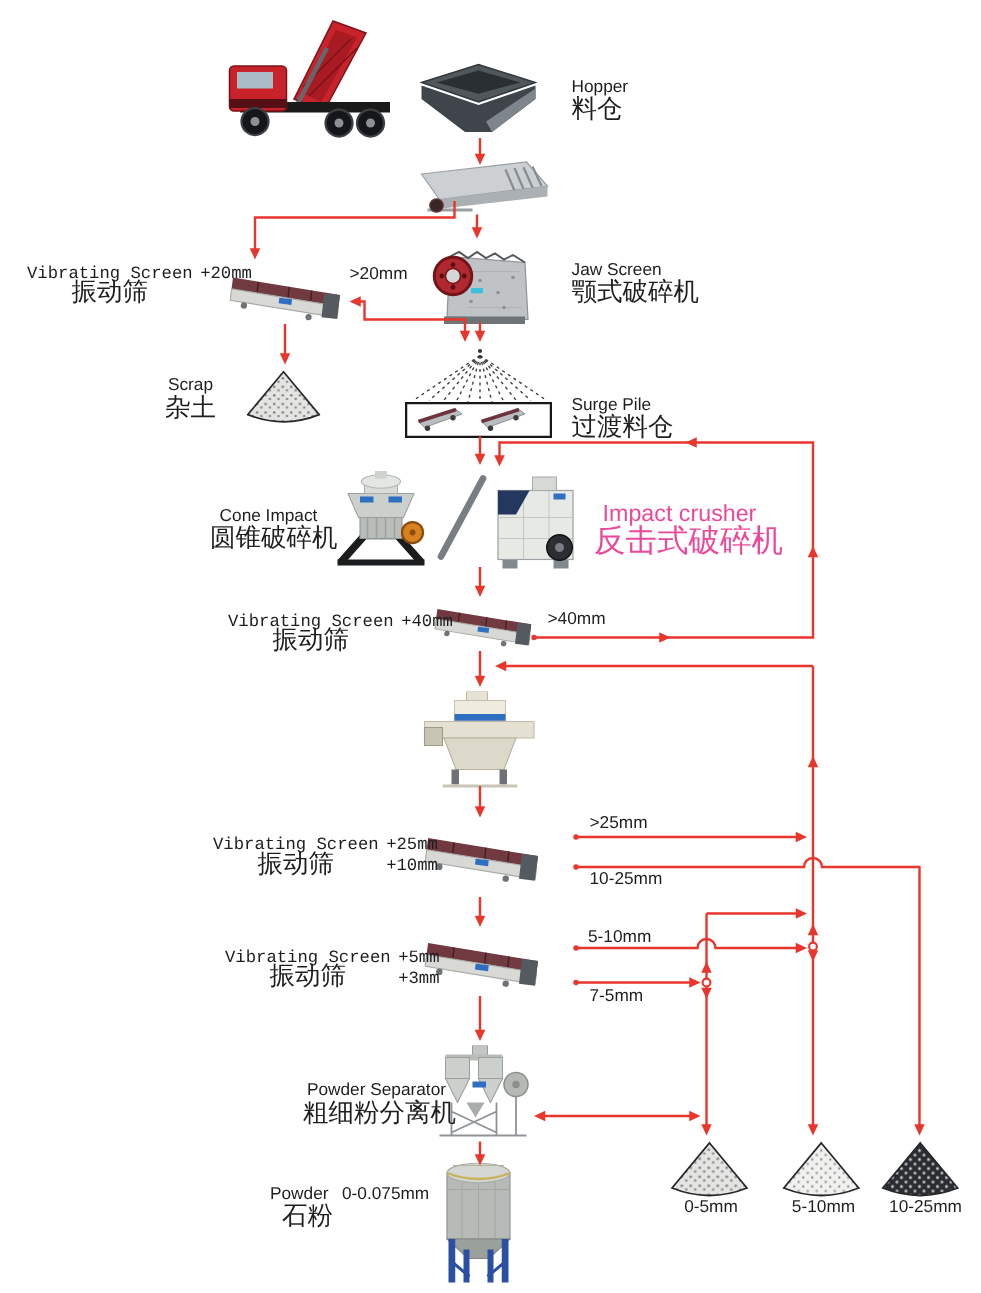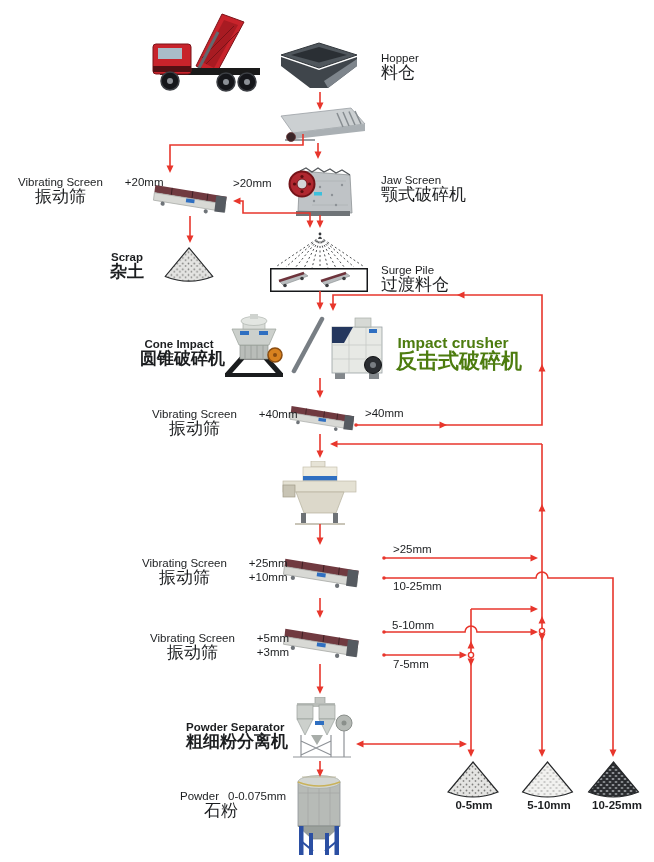--- a/index.html
+++ b/index.html
@@ -4,25 +4,25 @@
 <style>
   html,body{margin:0;padding:0;background:#ffffff;}
   #canvas{
     position:relative;width:654px;height:862px;background:#fff;overflow:hidden;
     font-family:"Liberation Sans","DejaVu Sans",sans-serif;color:#1c1e20;
   }
   .fig{position:absolute;}
   .fig svg{display:block;}
   .lab{position:absolute;font-size:11.5px;line-height:13.8px;color:#1c1e20;white-space:nowrap;}
   .lab .cn{font-size:17px;}
-  .center{text-align:center;font-weight:bold;}
+  .center{text-align:center;}
   .row{display:flex;gap:9px;}
-  .grid2{display:grid;grid-template-columns:auto auto;column-gap:22px;}
+  .grid2{display:grid;grid-template-columns:auto auto;column-gap:5px;font-family:Liberation Mono, monospace;}
   .grid2 .c1{text-align:center;}
-  .imp{font-size:15.5px;line-height:17.5px;color:#4d7c0f;}
+  .imp{font-size:15.5px;line-height:17.5px;color:#ec4899;}
   .imp .cn{font-size:21px;}
   #flow{position:absolute;left:0;top:0;pointer-events:none;}
   #defs{position:absolute;width:0;height:0;overflow:hidden;}
 </style>
 </head>
 <body>
 
 <div id="canvas">
 
   <svg id="defs" aria-hidden="true">
@@ -413,30 +413,30 @@
   <div class="lab grid2" style="left:150px;top:632px">
     <div class="c1">Vibrating Screen</div>
     <div>+5mm</div>
     <div class="c1 cn">振动筛</div>
     <div>+3mm</div>
   </div>
 
   <div class="lab" style="left:392px;top:619px">5-10mm</div>
   <div class="lab" style="left:393px;top:658px">7-5mm</div>
 
-  <div class="lab center" style="left:186px;top:721px;width:98px">
+  <div class="lab center" style="left:202px;top:721px;width:98px">
     <div>Powder Separator</div>
     <div class="cn">粗细粉分离机</div>
   </div>
 
   <div class="lab" style="left:180px;top:790px">
     <div class="row">
       <span>Powder</span>
       <span>0-0.075mm</span>
     </div>
-    <div class="cn" style="margin-left:24px">石粉</div>
+    <div class="cn" style="margin-left:8px">石粉</div>
   </div>
 
   <div class="lab center" style="left:446px;top:799px;width:56px">0-5mm</div>
   <div class="lab center" style="left:518px;top:799px;width:62px">5-10mm</div>
   <div class="lab center" style="left:584px;top:799px;width:66px">10-25mm</div>
 
 </div>
 
 </body></html>

